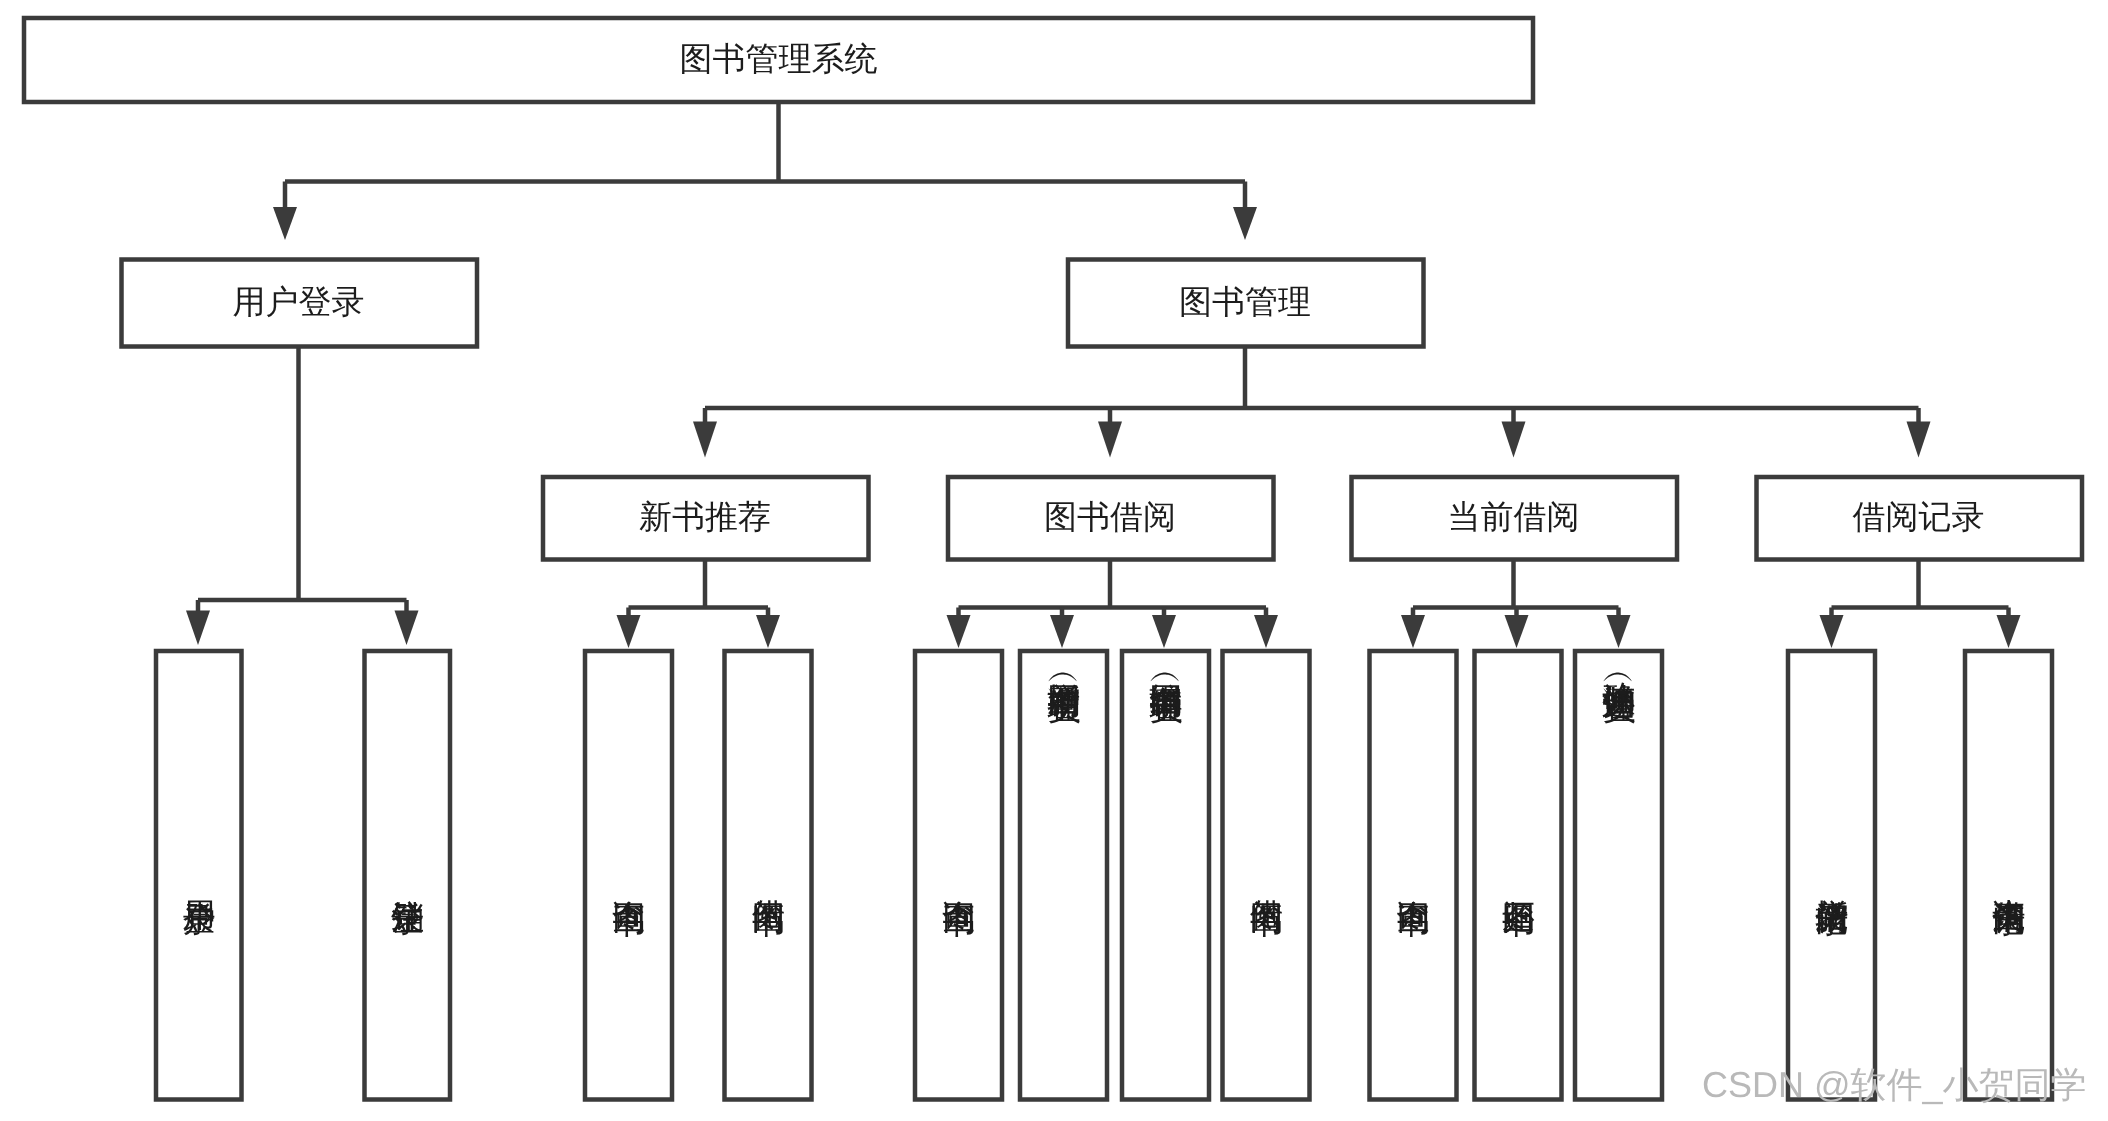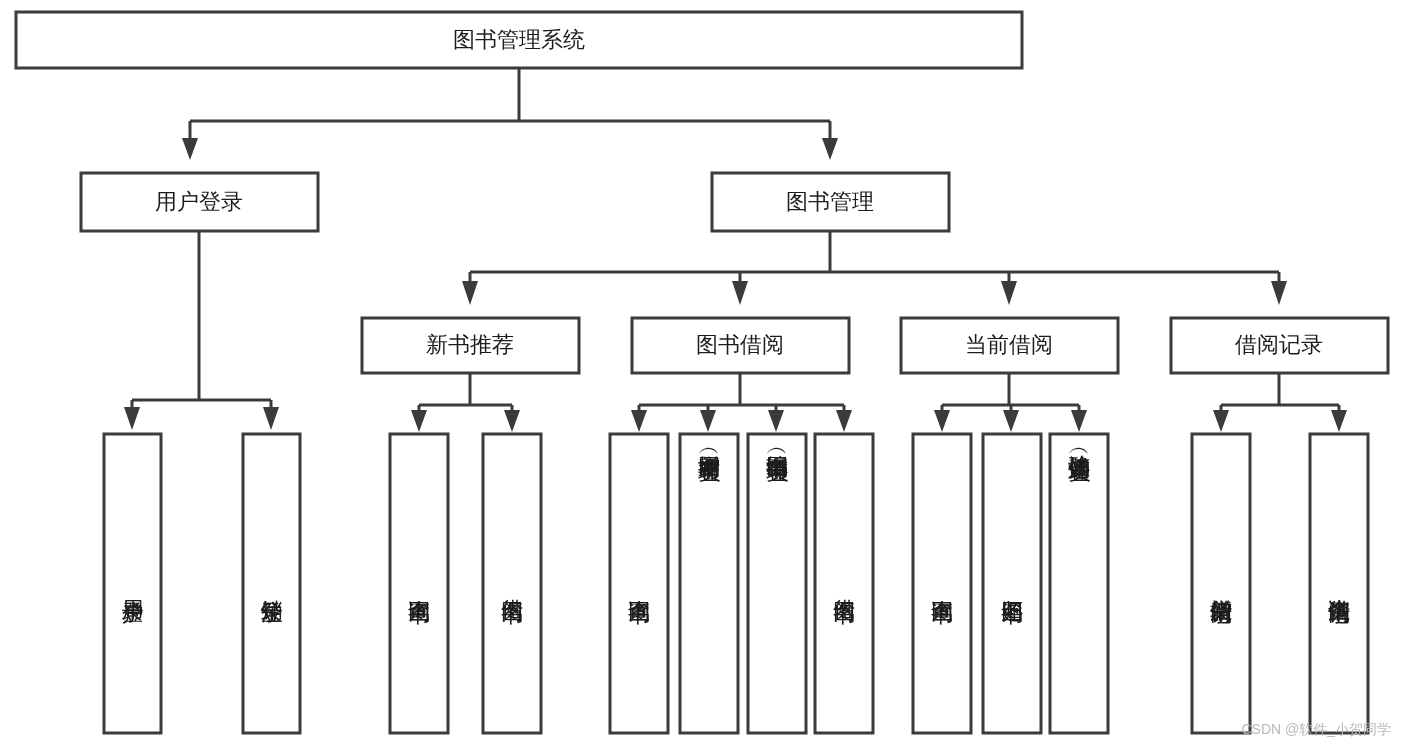--- a/index.html
+++ b/index.html
@@ -57,21 +57,21 @@
     color: #1c1c1c;
     letter-spacing: 1px;
     white-space: nowrap;
     text-align: center;
   }
   .watermark {
     position: absolute;
     right: 14px;
     bottom: 8px;
     font-family: "Liberation Sans", "DejaVu Sans", sans-serif;
-    font-size: 14px;
+    font-size: 24px;
     color: #b9b9b9;
     white-space: nowrap;
     pointer-events: none;
     margin-left: 48px;
   }
 </style>
 </head>
 <body>
 
 <svg id="diagram" viewBox="0 0 1405 747" xmlns="http://www.w3.org/2000/svg">

